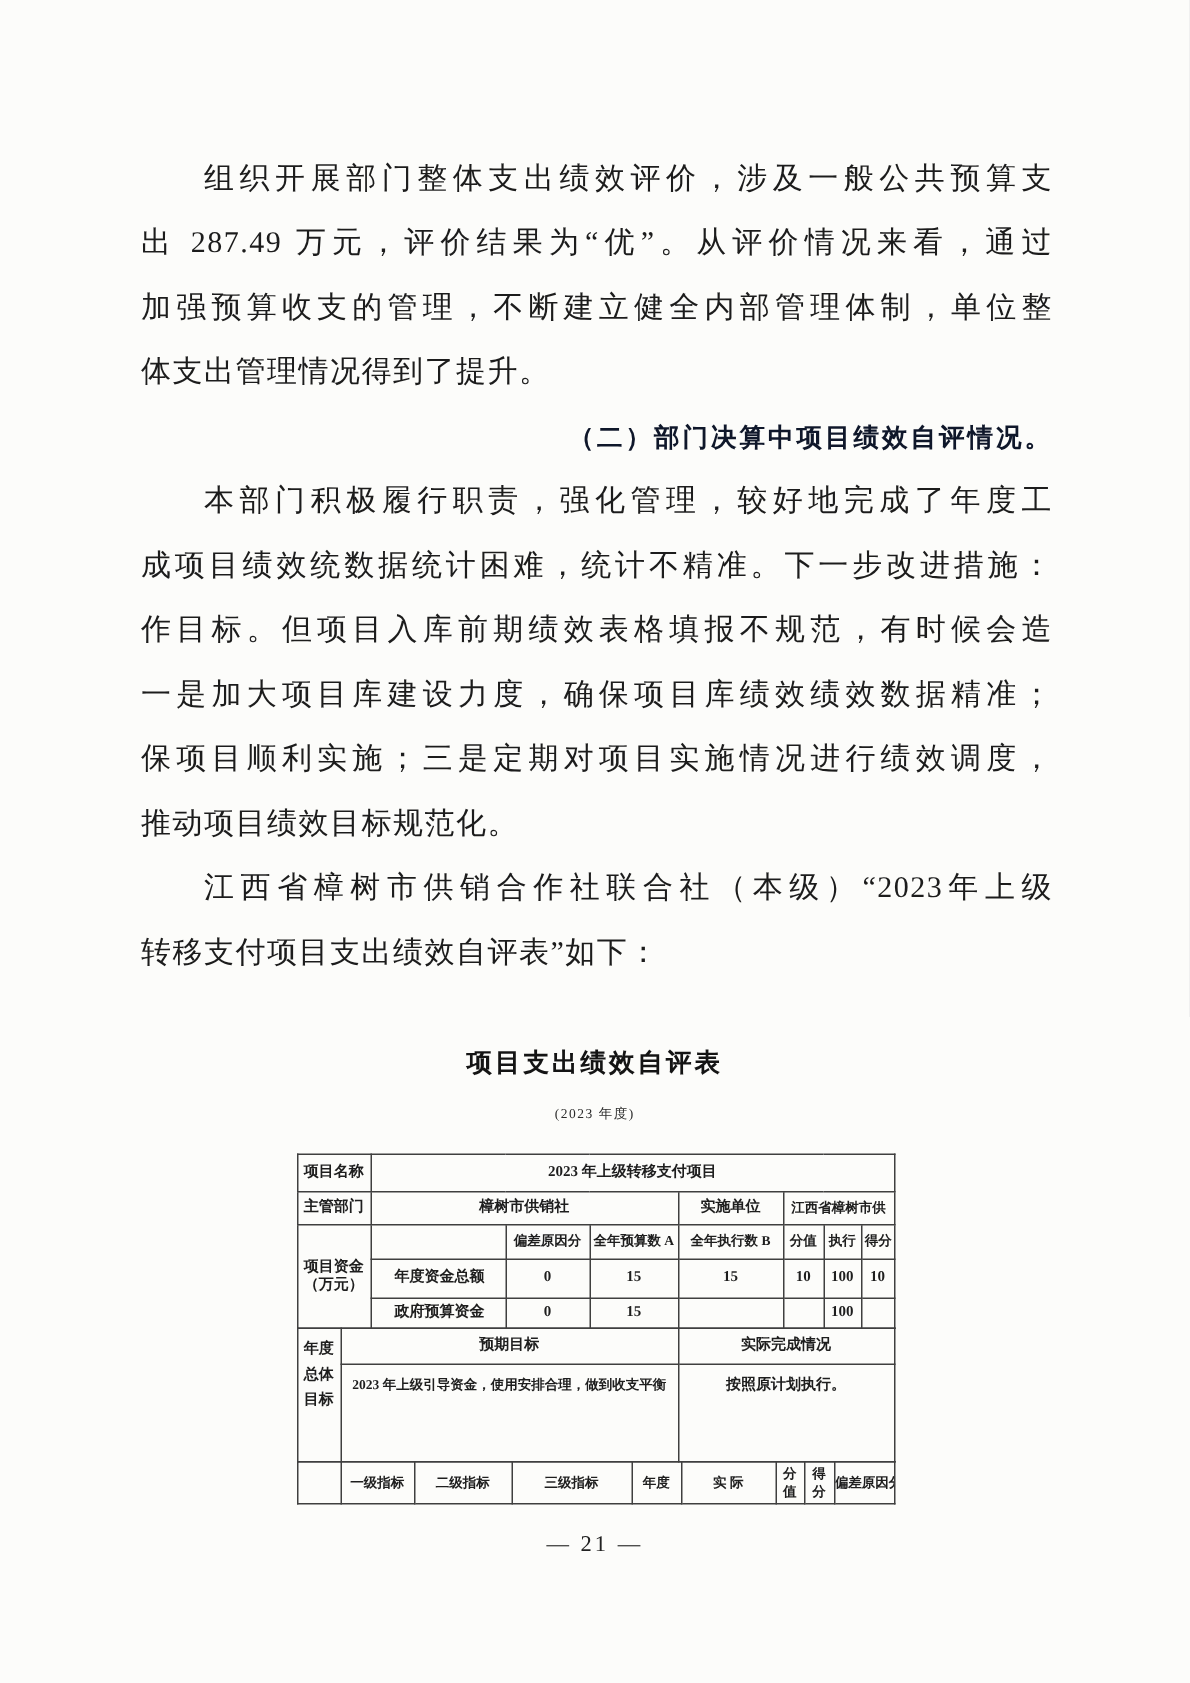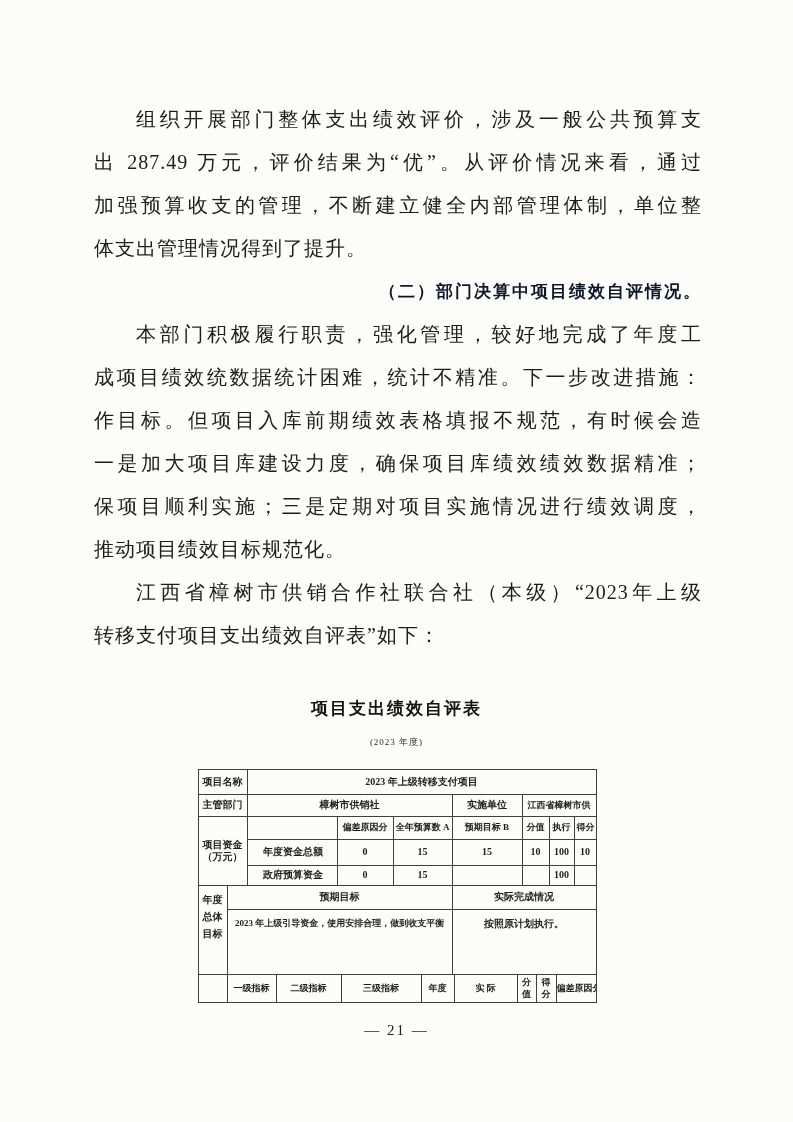--- a/index.html
+++ b/index.html
@@ -103,21 +103,21 @@
           <td>主管部门</td>
           <td colspan="3">樟树市供销社</td>
           <td>实施单位</td>
           <td colspan="3" class="small">江西省樟树市供</td>
         </tr>
         <tr>
           <td rowspan="3">项目资金（万元）</td>
           <td></td>
           <td class="small">偏差原因分</td>
           <td class="small">全年预算数 A</td>
-          <td class="small">预期目标 B</td>
+          <td class="small">全年执行数 B</td>
           <td class="small">分值</td>
           <td class="small">执行</td>
           <td class="small">得分</td>
         </tr>
         <tr>
           <td class="left">年度资金总额</td>
           <td>0</td>
           <td>15</td>
           <td>15</td>
           <td>10</td>

